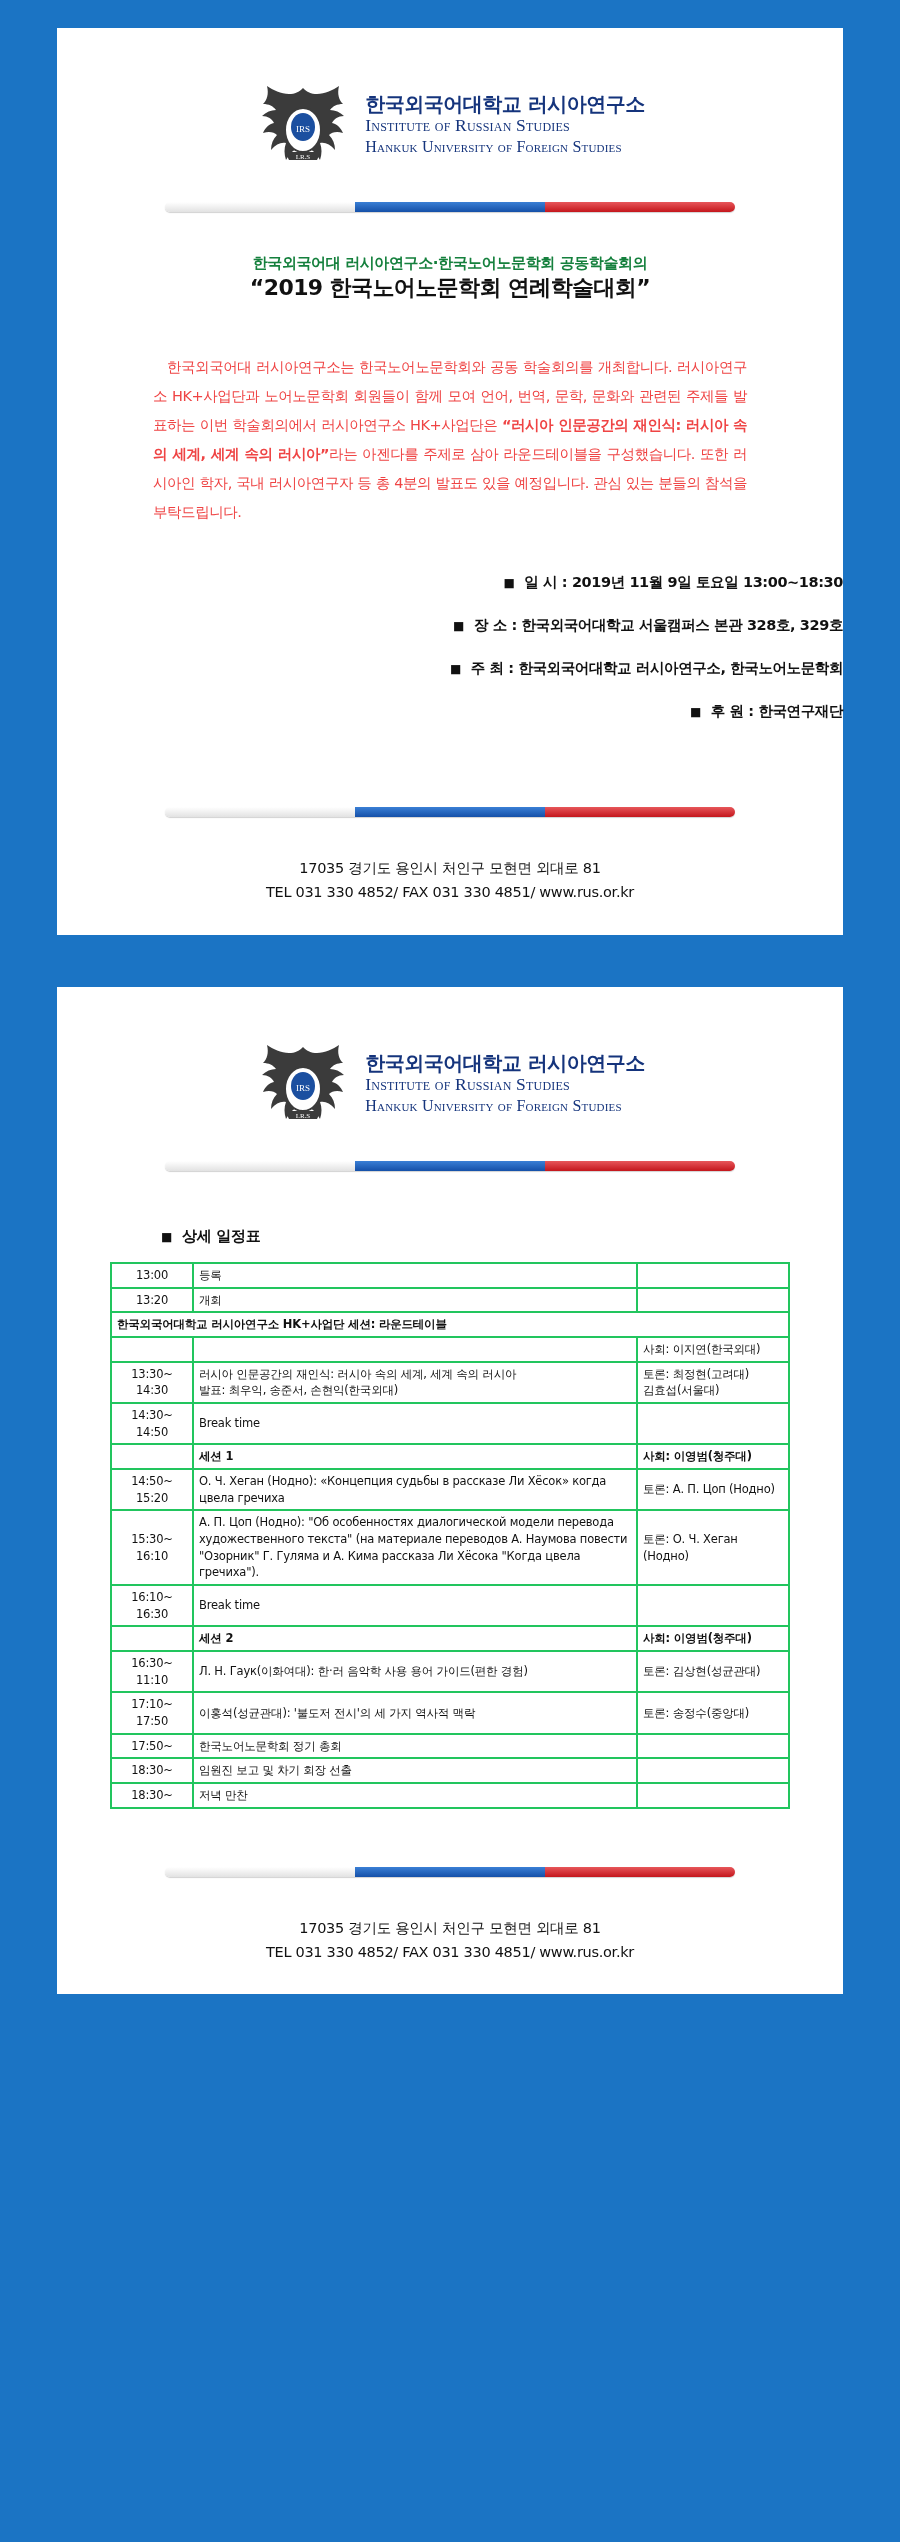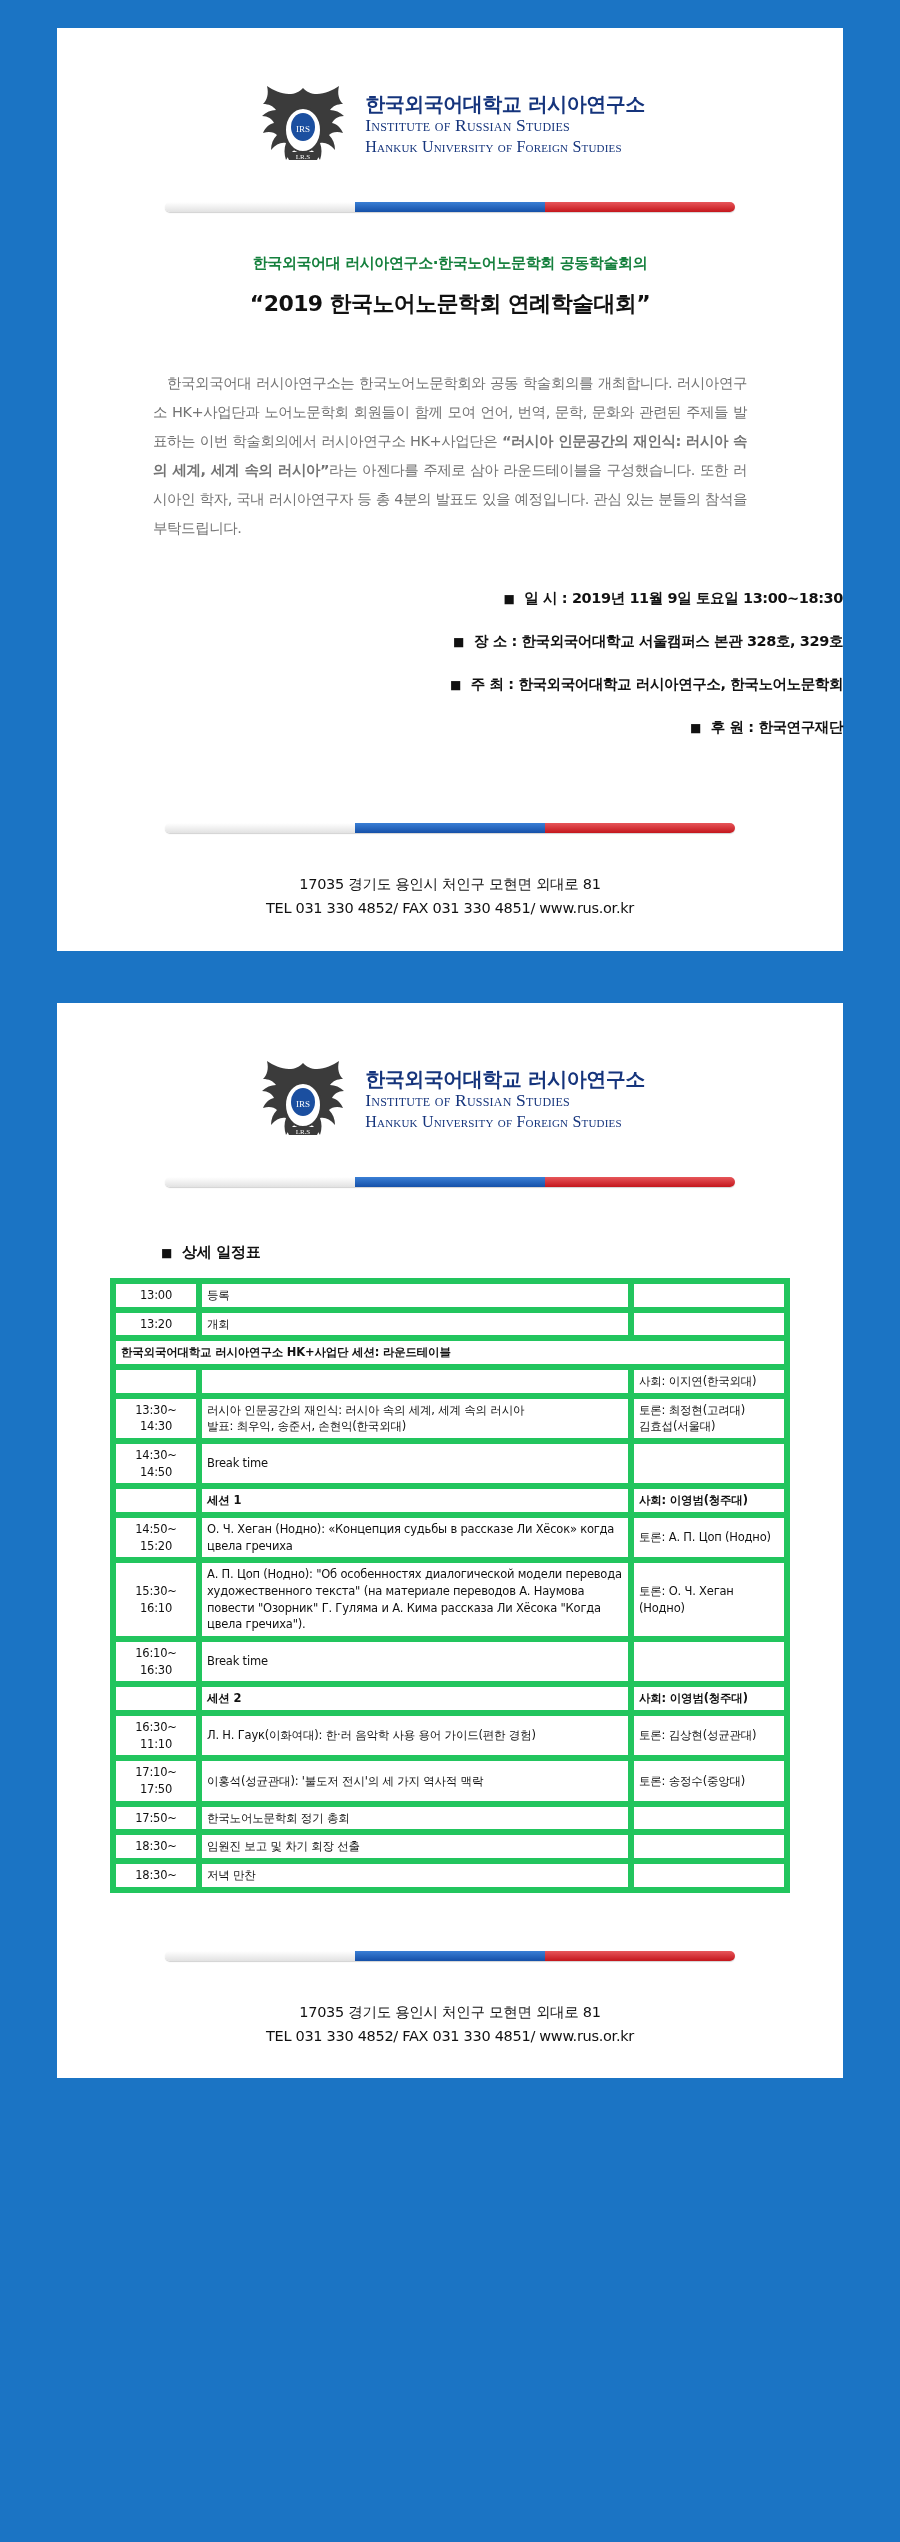--- a/index.html
+++ b/index.html
@@ -93,31 +93,30 @@
     font-size: 15px;
     font-weight: bold;
     color: #15803d;
     letter-spacing: -0.4px;
   }
   .maintitle {
     font-family: "DejaVu Sans", sans-serif;
     font-size: 22px;
     font-weight: bold;
     color: #111;
-    margin-top: 16px;
     letter-spacing: -0.6px;
   }
 
   
   .body-para {
     margin: 50px 96px 0 96px;
     font-family: "DejaVu Sans", sans-serif;
     font-size: 14.5px;
     line-height: 2.0;
-    color: #737373;
+    color: #ef4444;
     text-align: justify;
     text-indent: 14px;
     letter-spacing: -0.45px;
   }
   .body-para b { font-weight: bold; }
 
   
   .info-list {
     margin: 46px 0 0 150px;
   }
@@ -161,21 +160,21 @@
   table.schedule {
     border-collapse: collapse;
     width: 680px;
     margin: 0 auto;
     font-family: "DejaVu Sans", sans-serif;
     font-size: 11.5px;
     color: #111;
     table-layout: fixed;
   }
   table.schedule td {
-    border: 6px solid #22c55e;
+    border: 2px solid #22c55e;
     padding: 3px 5px;
     vertical-align: middle;
     line-height: 1.45;
     letter-spacing: -0.2px;
   }
   td.col-time { width: 70px; text-align: center; }
   td.col-desc { }
   td.col-disc { width: 140px; }
   .bold { font-weight: bold; }
 </style>

